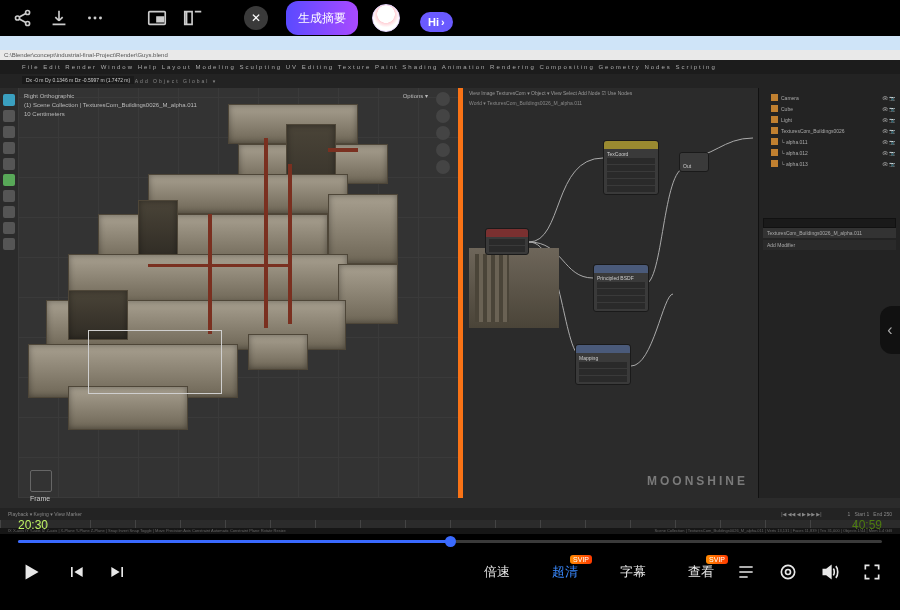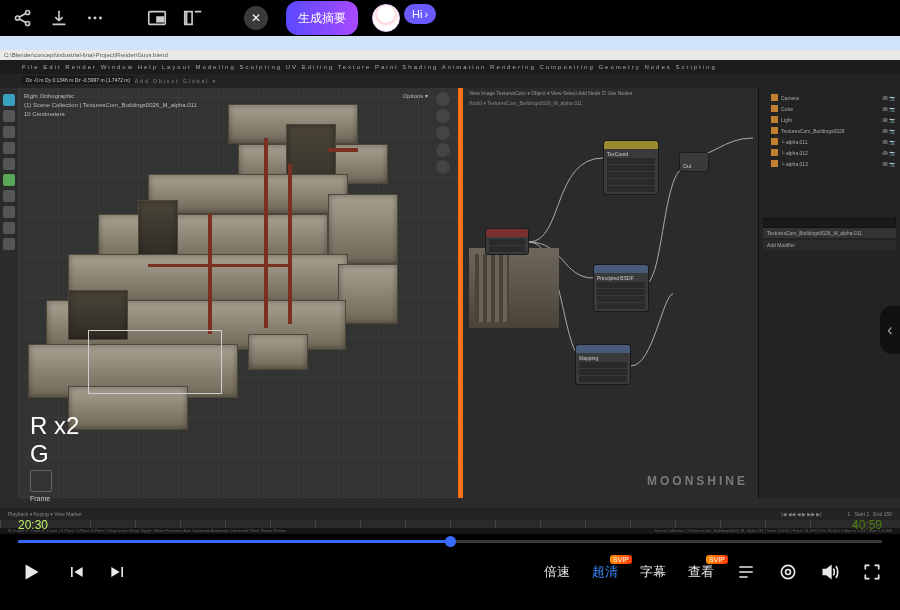--- a/index.html
+++ b/index.html
@@ -5,21 +5,21 @@
 * { margin:0; padding:0; box-sizing:border-box; }
 html,body { width:900px; height:610px; background:#000; font-family:-apple-system,"Microsoft JhengHei",sans-serif; color:#fff; overflow:hidden; }
 
 
 .hdr { height:36px; display:flex; align-items:center; gap:14px; padding:0 12px; background:#000; }
 .hdr-title { font-size:14px; font-weight:500; flex:1; }
 .hdr-ico { width:22px; height:22px; display:flex; align-items:center; justify-content:center; color:#ccc; cursor:pointer; }
 .pill { display:inline-flex; align-items:center; height:24px; padding:17px 12px; border-radius:12px; font-size:12px; cursor:pointer; }
 .pill-x { background:#3a3a3a; width:24px; padding:0; justify-content:center; }
 .pill-gen { background:linear-gradient(90deg,#5a4aff,#a94aff); margin-left:4px; }
-.avatar-wrap { display:flex; align-items:flex-start; gap:4px; }
+.avatar-wrap { display:flex; align-items:flex-end; gap:20px;font-weight:bold; }
 .avatar { width:28px; height:28px; border-radius:14px; background:radial-gradient(circle at 50% 35%,#fff 40%,#ffd2d8 42%,#fff 62%); border:1px solid #e8d8ff; }
 .hi-badge { background:#6a5aff; height:20px; padding:0 8px; border-radius:10px; font-size:11px; display:flex; align-items:center; gap:2px; }
 
 
 .video { position:relative; width:900px; height:498px; background:#222; overflow:hidden; }
 .browser-chrome { position:absolute; top:0; left:0; right:0; height:14px; background:#cfe4f8; }
 .addr { position:absolute; top:14px; left:0; right:0; height:10px; background:#e9e9e9; font-size:6px; color:#555; padding-left:4px; line-height:10px; }
 
 
 .blender { position:absolute; top:24px; left:0; right:0; bottom:26px; background:#2b2b2b; display:grid; grid-template-columns:18px 440px 300px 142px; grid-template-rows:14px 14px 1fr 10px ; }
@@ -80,21 +80,21 @@
 .seek-track { height:3px; background:#3a3a3a; border-radius:2px; position:relative; }
 .seek-fill { position:absolute; left:0; top:0; bottom:0; background:#3a6aff; border-radius:2px; }
 .seek-dot { position:absolute; top:-4px; width:11px; height:11px; border-radius:50%; background:#3a6aff; }
 .time-l { position:absolute; left:18px; top:-16px; font-size:12px; color:#bef264; }
 .time-r { position:absolute; right:18px; top:-16px; font-size:12px; color:#4d7c0f; }
 
 .btns { display:flex; align-items:center; height:48px; padding:0 18px; gap:22px; }
 .btn-ico { width:26px; height:26px; display:flex; align-items:center; justify-content:center; color:#e8e8e8; cursor:pointer; }
 .btn-ico svg { width:100%; height:100%; }
 .spacer { flex:1; }
-.txt-btn { font-size:13px; color:#e8e8e8; cursor:pointer; position:relative; }
+.txt-btn { font-size:13px; color:#e8e8e8; cursor:pointer; position:relative;margin-left:20px; }
 .svip { position:absolute; top:-8px; right:-14px; font-size:7px; background:linear-gradient(90deg,#ff8a00,#ff3a00); color:#fff; padding:1px 3px; border-radius:3px; }
 .side-tab { position:absolute; right:0; top:270px; width:20px; height:48px; background:#111; border-radius:12px 0 0 12px; display:flex; align-items:center; justify-content:center; color:#aaa;}
 </style>
 </head>
 <body>
 
 <div class="hdr">
   <div class="hdr-ico">
       <svg viewBox="0 0 24 24" fill="none" stroke="currentColor" stroke-width="1.8">
         <circle cx="6" cy="12" r="2.2"></circle>
@@ -191,24 +191,20 @@
         <div class="slab" style="left:40px;top:282px;width:120px;height:44px"></div>
         <div class="slab" style="left:220px;top:230px;width:60px;height:36px"></div>
         <div class="pipe" style="left:236px;top:34px;width:4px;height:190px"></div>
         <div class="pipe" style="left:260px;top:60px;width:4px;height:160px"></div>
         <div class="pipe" style="left:180px;top:110px;width:4px;height:120px"></div>
         <div class="pipe" style="left:300px;top:44px;width:30px;height:4px"></div>
         <div class="pipe" style="left:120px;top:160px;width:140px;height:3px"></div>
       </div>
       <div class="sel-box"></div>
 
-      <div class="vp-text">
-        <div>R x2</div>
-        <div>G</div>
-      </div>
       <div class="axis-widget"></div>
       <div class="frame-lbl">Frame</div>
     </div>
 
     <div class="shader">
       <div class="sh-top">View  Image  TexturesCom ▾    Object ▾  View  Select  Add  Node  ☑ Use Nodes</div>
       <div style="position:absolute;top:12px;left:6px;font-size:5px;color:#888">World ▾  TexturesCom_Buildings0026_M_alpha.011</div>
       <svg class="wire" style="left:0;top:0;width:300px;height:420px">
         <path d="M66 154 C 100 154 90 70 140 70"></path>
         <path d="M66 154 C 100 154 100 190 130 190"></path>

